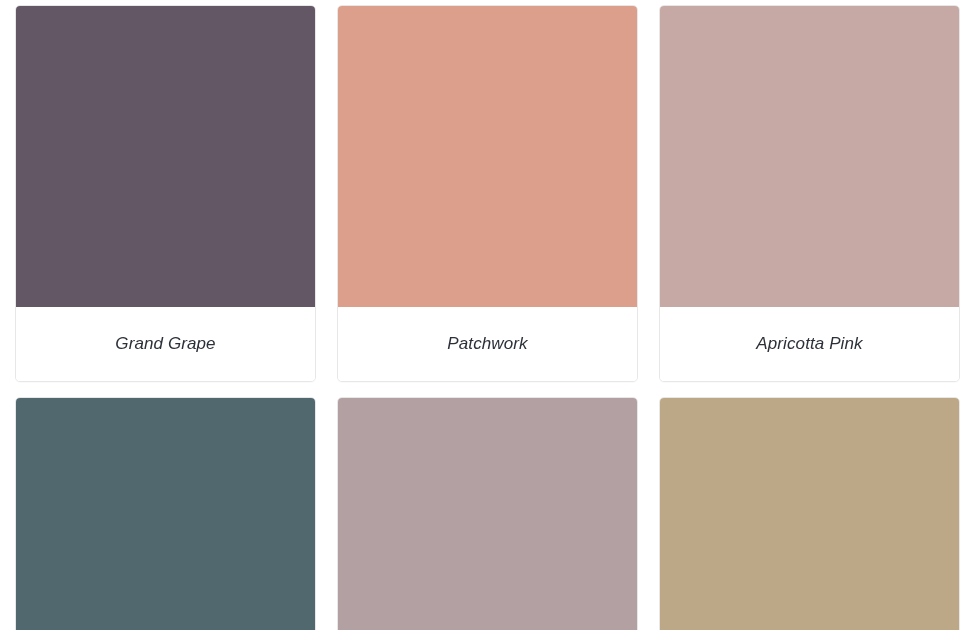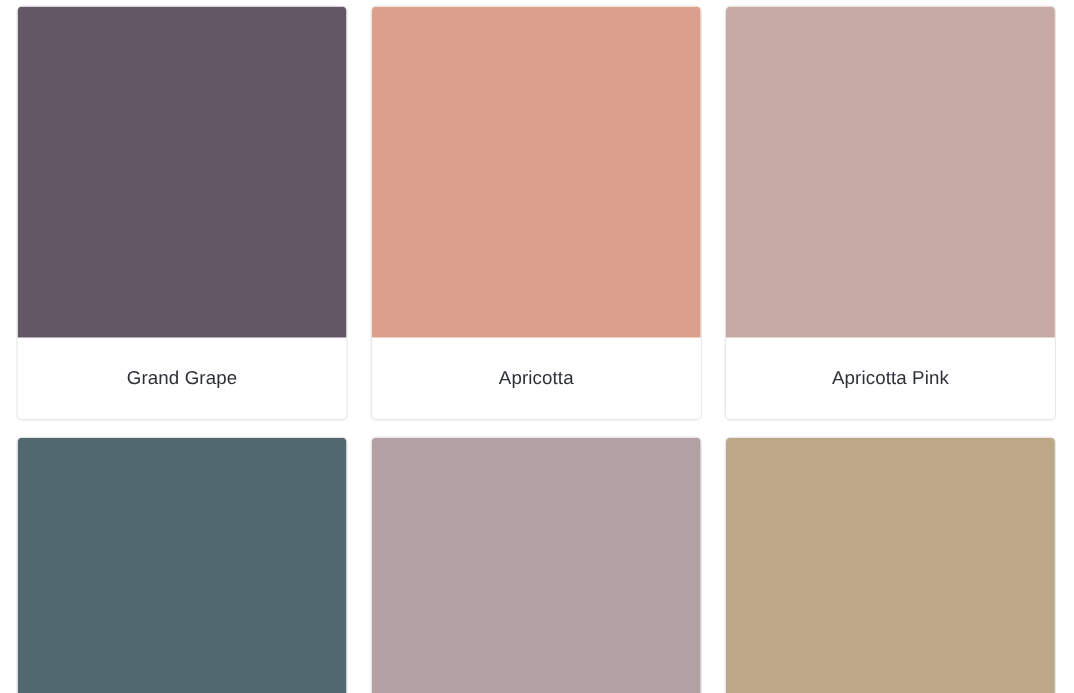--- a/index.html
+++ b/index.html
@@ -52,20 +52,21 @@
   }
 
   .swatch-label-area {
     flex: 1 1 auto;
     display: flex;
     align-items: center;
     justify-content: center;
     background: #ffffff;
     padding: 0 10px;
     box-sizing: border-box;
+    font-style: italic;
   }
 
   .swatch-label {
     font-size: 17px;
     line-height: 1.3;
     color: #2c3038;
     text-align: center;
     letter-spacing: 0.1px;
     font-weight: 400;
   }
@@ -78,21 +79,21 @@
   <div class="swatch-card row-1">
     <div class="swatch-color" style="background-color:#635665;"></div>
     <div class="swatch-label-area">
       <span class="swatch-label">Grand Grape</span>
     </div>
   </div>
 
   <div class="swatch-card row-1">
     <div class="swatch-color" style="background-color:#db9f8b;"></div>
     <div class="swatch-label-area">
-      <span class="swatch-label">Apricotta</span>
+      <span class="swatch-label">Patchwork</span>
     </div>
   </div>
 
   <div class="swatch-card row-1">
     <div class="swatch-color" style="background-color:#c6a9a4;"></div>
     <div class="swatch-label-area">
       <span class="swatch-label">Apricotta Pink</span>
     </div>
   </div>
 

